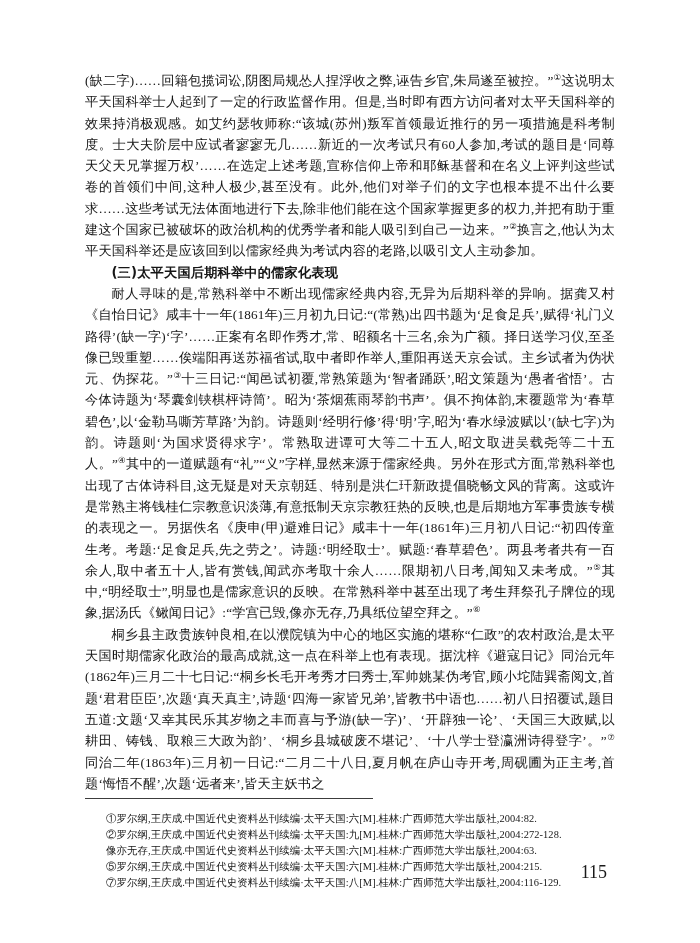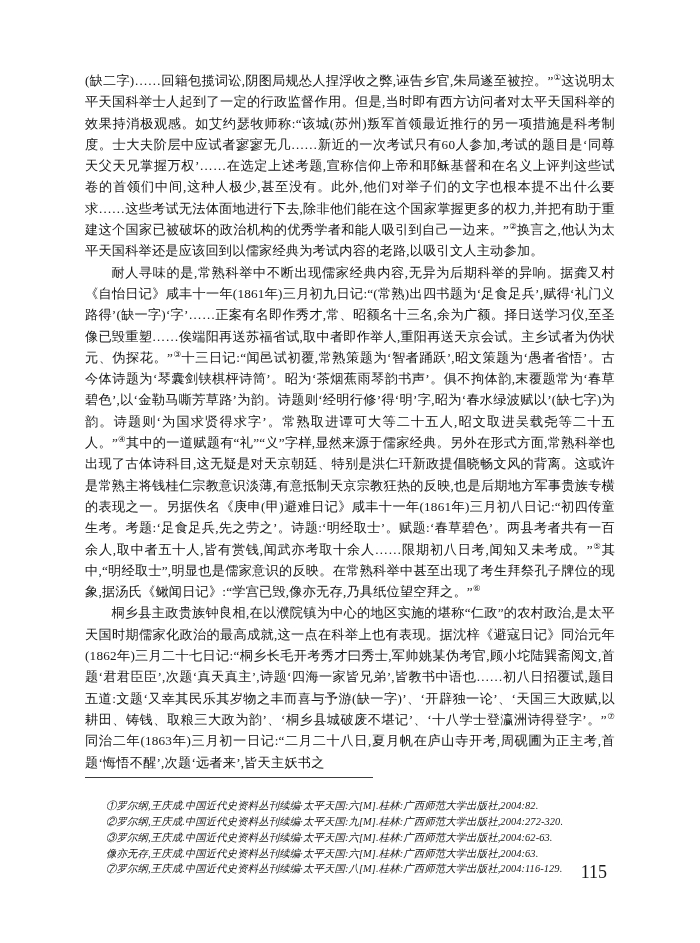--- a/index.html
+++ b/index.html
@@ -46,22 +46,21 @@
     line-height: 0;
     vertical-align: super;
   }
   .fn-sep {
     margin-top: 4px;
     width: 288px;
     border-top: 1px solid #3c3c3c;
     height: 0;
   }
   .footnotes {
-    margin-top: 20px;
-    font-style: italic;
+    margin-top: 12px;
   }
   .fn {
     font-size: 10.4px;
     line-height: 15.9px;
     padding-left: 21px;
     white-space: nowrap;
     overflow: hidden;
     letter-spacing: 0.1px;
   }
   .page-number {
@@ -75,31 +74,32 @@
   }
 </style>
 </head>
 <body>
 
 <div class="page">
   <div class="content">
 
     <p class="para">(缺二字)……回籍包揽词讼,阴图局规怂人捏浮收之弊,诬告乡官,朱局遂至被控。”<sup class="fnref">①</sup>这说明太平天国科举士人起到了一定的行政监督作用。但是,当时即有西方访问者对太平天国科举的效果持消极观感。如艾约瑟牧师称:“该城(苏州)叛军首领最近推行的另一项措施是科考制度。士大夫阶层中应试者寥寥无几……新近的一次考试只有60人参加,考试的题目是‘同尊天父天兄掌握万权’……在选定上述考题,宣称信仰上帝和耶稣基督和在名义上评判这些试卷的首领们中间,这种人极少,甚至没有。此外,他们对举子们的文字也根本提不出什么要求……这些考试无法体面地进行下去,除非他们能在这个国家掌握更多的权力,并把有助于重建这个国家已被破坏的政治机构的优秀学者和能人吸引到自己一边来。”<sup class="fnref">②</sup>换言之,他认为太平天国科举还是应该回到以儒家经典为考试内容的老路,以吸引文人主动参加。</p>
 
+    <h3 class="heading">(三)太平天国后期科举中的儒家化表现</h3>
 
     <p class="para indent">耐人寻味的是,常熟科举中不断出现儒家经典内容,无异为后期科举的异响。据龚又村《自怡日记》咸丰十一年(1861年)三月初九日记:“(常熟)出四书题为‘足食足兵’,赋得‘礼门义路得’(缺一字)‘字’……正案有名即作秀才,常、昭额名十三名,余为广额。择日送学习仪,至圣像已毁重塑……俟端阳再送苏福省试,取中者即作举人,重阳再送天京会试。主乡试者为伪状元、伪探花。”<sup class="fnref">③</sup>十三日记:“闻邑试初覆,常熟策题为‘智者踊跃’,昭文策题为‘愚者省悟’。古今体诗题为‘琴囊剑铗棋枰诗筒’。昭为‘茶烟蕉雨琴韵书声’。俱不拘体韵,末覆题常为‘春草碧色’,以‘金勒马嘶芳草路’为韵。诗题则‘经明行修’得‘明’字,昭为‘春水绿波赋以’(缺七字)为韵。诗题则‘为国求贤得求字’。常熟取进谭可大等二十五人,昭文取进吴载尧等二十五人。”<sup class="fnref">④</sup>其中的一道赋题有“礼”“义”字样,显然来源于儒家经典。另外在形式方面,常熟科举也出现了古体诗科目,这无疑是对天京朝廷、特别是洪仁玕新政提倡晓畅文风的背离。这或许是常熟主将钱桂仁宗教意识淡薄,有意抵制天京宗教狂热的反映,也是后期地方军事贵族专横的表现之一。另据佚名《庚申(甲)避难日记》咸丰十一年(1861年)三月初八日记:“初四传童生考。考题:‘足食足兵,先之劳之’。诗题:‘明经取士’。赋题:‘春草碧色’。两县考者共有一百余人,取中者五十人,皆有赏钱,闻武亦考取十余人……限期初八日考,闻知又未考成。”<sup class="fnref">⑤</sup>其中,“明经取士”,明显也是儒家意识的反映。在常熟科举中甚至出现了考生拜祭孔子牌位的现象,据汤氏《鳅闻日记》:“学宫已毁,像亦无存,乃具纸位望空拜之。”<sup class="fnref">⑥</sup></p>
 
     <p class="para indent">桐乡县主政贵族钟良相,在以濮院镇为中心的地区实施的堪称“仁政”的农村政治,是太平天国时期儒家化政治的最高成就,这一点在科举上也有表现。据沈梓《避寇日记》同治元年(1862年)三月二十七日记:“桐乡长毛开考秀才曰秀士,军帅姚某伪考官,顾小坨陆巽斋阅文,首题‘君君臣臣’,次题‘真天真主’,诗题‘四海一家皆兄弟’,皆教书中语也……初八日招覆试,题目五道:文题‘又幸其民乐其岁物之丰而喜与予游(缺一字)’、‘开辟独一论’、‘天国三大政赋,以耕田、铸钱、取粮三大政为韵’、‘桐乡县城破废不堪记’、‘十八学士登瀛洲诗得登字’。”<sup class="fnref">⑦</sup>同治二年(1863年)三月初一日记:“二月二十八日,夏月帆在庐山寺开考,周砚圃为正主考,首题‘悔悟不醒’,次题‘远者来’,皆天主妖书之</p>
 
     <div class="fn-sep"></div>
 
     <div class="footnotes">
       <div class="fn">①罗尔纲,王庆成.中国近代史资料丛刊续编·太平天国:六[M].桂林:广西师范大学出版社,2004:82.</div>
-      <div class="fn">②罗尔纲,王庆成.中国近代史资料丛刊续编·太平天国:九[M].桂林:广西师范大学出版社,2004:272-320.</div>
-      <div class="fn">③罗尔纲,王庆成.中国近代史资料丛刊续编·太平天国:六[M].桂林:广西师范大学出版社,2004:62-63.</div>
+      <div class="fn">②罗尔纲,王庆成.中国近代史资料丛刊续编·太平天国:九[M].桂林:广西师范大学出版社,2004:272-128.</div>
       <div class="fn">像亦无存,王庆成.中国近代史资料丛刊续编·太平天国:六[M].桂林:广西师范大学出版社,2004:63.</div>
+      <div class="fn">⑤罗尔纲,王庆成.中国近代史资料丛刊续编·太平天国:六[M].桂林:广西师范大学出版社,2004:215.</div>
       <div class="fn">⑦罗尔纲,王庆成.中国近代史资料丛刊续编·太平天国:八[M].桂林:广西师范大学出版社,2004:116-129.</div>
     </div>
 
   </div>
 
   <div class="page-number">115</div>
 </div>
 
 </body></html>

